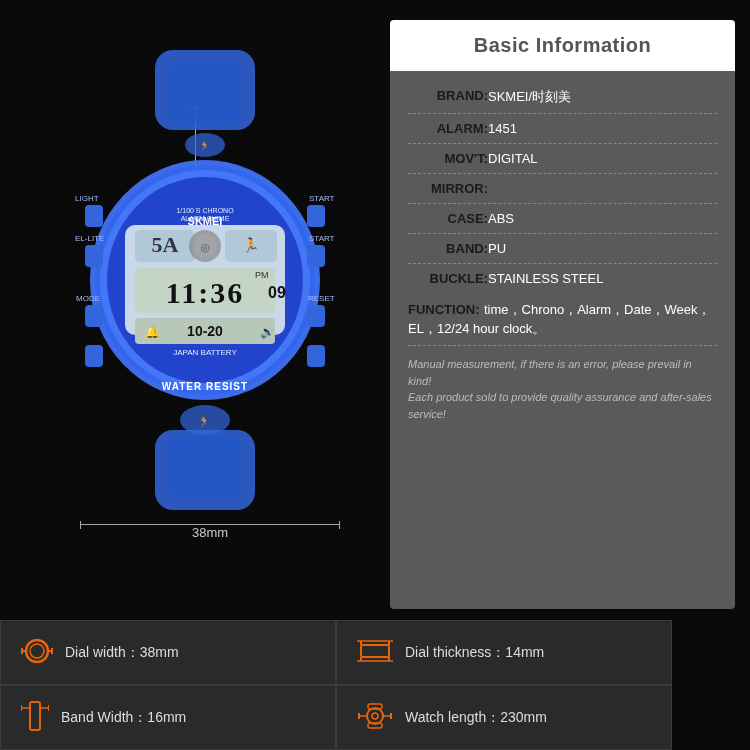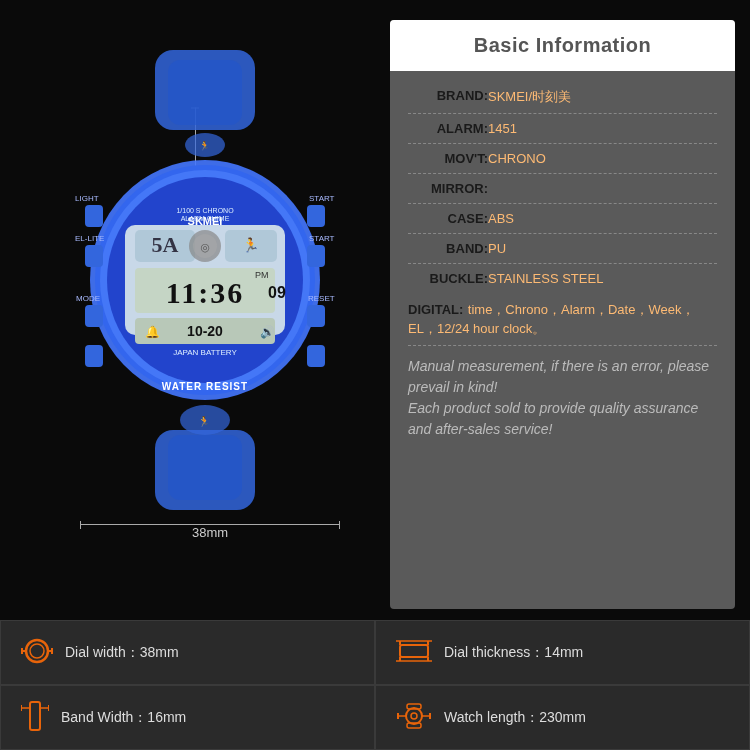--- a/index.html
+++ b/index.html
@@ -136,50 +136,50 @@
     .info-key {
       font-weight: bold;
       color: #1a1a1a;
       font-size: 13px;
       min-width: 80px;
       flex-shrink: 0;
       text-align: right;
     }
 
     .info-val {
-      color: #fdba74;
+      color: #ffffff;
       font-size: 13px;
       flex: 1;
     }
 
     .info-function-row {
       padding: 7px 0;
       border-bottom: 1px dashed #888;
     }
     .info-function-row .info-key {
       display: inline;
     }
     .info-function-row .info-val {
       display: inline;
     }
 
     .info-note {
       padding: 10px 0 6px 0;
       color: #bbb;
-      font-size: 14px;
+      font-size: 11px;
       line-height: 1.5;
       font-style: italic;
     }
 
     
     .bottom-bar {
       position: absolute;
       bottom: 0;
       left: 0;
-      width: 750px;
+      width: 672px;
       height: 130px;
       background: #2a2a2a;
       display: grid;
       grid-template-columns: 1fr 1fr;
       grid-template-rows: 1fr 1fr;
     }
 
     .bottom-cell {
       display: flex;
       align-items: center;
@@ -312,41 +312,41 @@
           <div class="info-row">
       <span class="info-key">BRAND:</span>
       <span class="info-val">SKMEI/时刻美</span>
     </div>
           <div class="info-row">
       <span class="info-key">ALARM:</span>
       <span class="info-val">1451</span>
     </div>
           <div class="info-row">
       <span class="info-key">MOV'T:</span>
-      <span class="info-val">CHRONO</span>
+      <span class="info-val">DIGITAL</span>
     </div>
           <div class="info-row">
       <span class="info-key">MIRROR:</span>
     </div>
           <div class="info-row">
       <span class="info-key">CASE:</span>
       <span class="info-val">ABS</span>
     </div>
           <div class="info-row">
       <span class="info-key">BAND:</span>
       <span class="info-val">PU</span>
     </div>
           <div class="info-row">
       <span class="info-key">BUCKLE:</span>
       <span class="info-val">STAINLESS STEEL</span>
     </div>
         </div>
 
       <div class="info-function-row">
-        <span class="info-key">DIGITAL:</span>
+        <span class="info-key">FUNCTION:</span>
         <span class="info-val">  time，Chrono，Alarm，Date，Week，EL，12/24 hour clock。</span>
       </div>
 
       <div class="info-note">
         <span id="info-note-text">Manual measurement, if there is an error, please prevail in kind!<br>Each product sold to provide quality assurance and after-sales service!</span>
       </div>
 
     </div>
   </div>
 

